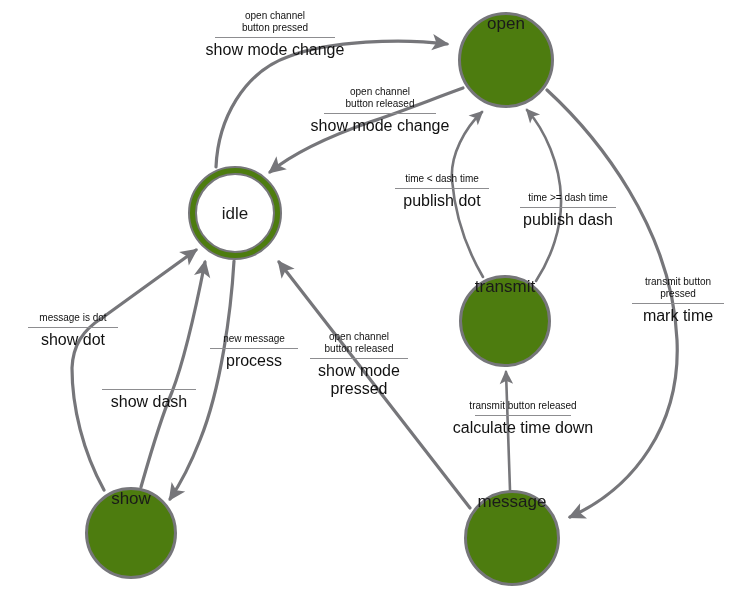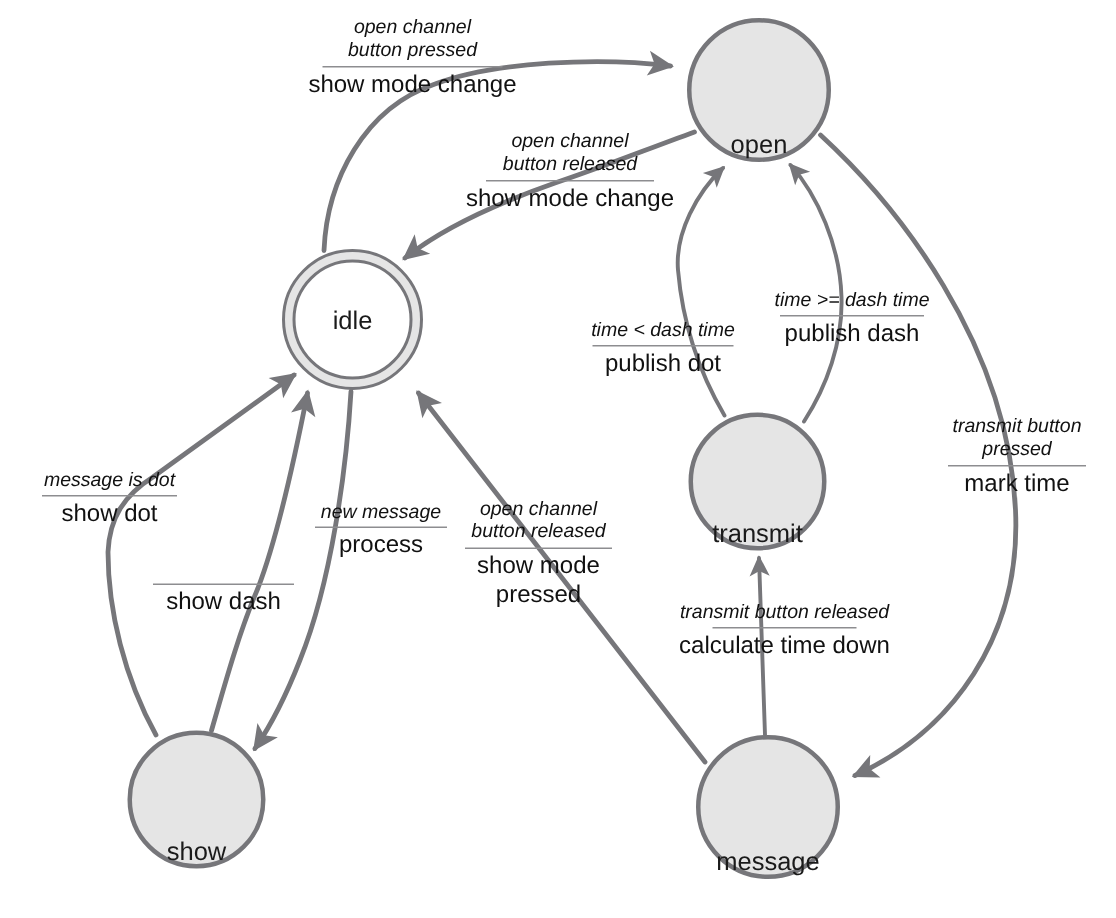--- a/index.html
+++ b/index.html
@@ -30,24 +30,24 @@
     stroke-width: 3.2;
     stroke-linecap: round;
   }
   .edge-path.thin {
     stroke-width: 2.6;
   }
   .state-circle {
     position: absolute;
     border-radius: 50%;
     border: 3.2px solid #76767a;
-    background: #e5e5e5;
+    background: #4d7c0f;
     box-sizing: border-box;
     display: flex;
-    align-items: flex-end;
+    align-items: flex-start;
     justify-content: center;
   }
   .state-circle.accept {
     border-width: 2.6px;
   }
   .state-inner {
     position: absolute;
     border-radius: 50%;
     border: 2.6px solid #76767a;
     background: #ffffff;
@@ -65,22 +65,21 @@
   }
   .edge-label {
     position: absolute;
     text-align: center;
     white-space: nowrap;
     line-height: 1.18;
     color: #111111;
     font-family: "Liberation Sans", sans-serif;
   }
   .edge-label .trigger {
-    font-style: italic;
-    font-size: 13px;
+    font-size: 10px;
     display: block;
   }
   .edge-label .rule {
     display: block;
     height: 0;
     border-top: 1.6px solid #8d8d90;
     margin: 3px auto 3px auto;
   }
   .edge-label .action {
     font-style: normal;
@@ -150,21 +149,21 @@
     <span class="action">show mode change</span>
   </div>
 
   <div class="edge-label" style="left:290px; top:86px; width:180px;">
     <span class="trigger">open channel</span>
     <span class="trigger">button released</span>
     <span class="rule" style="width:112px;"></span>
     <span class="action">show mode change</span>
   </div>
 
-  <div class="edge-label" style="left:381px; top:173px; width:122px;margin-top:39px;">
+  <div class="edge-label" style="left:381px; top:173px; width:122px;">
     <span class="trigger">time &lt; dash time</span>
     <span class="rule" style="width:94px;"></span>
     <span class="action">publish dot</span>
   </div>
 
   <div class="edge-label" style="left:504px; top:192px; width:128px;">
     <span class="trigger">time &gt;= dash time</span>
     <span class="rule" style="width:96px;"></span>
     <span class="action">publish dash</span>
   </div>

